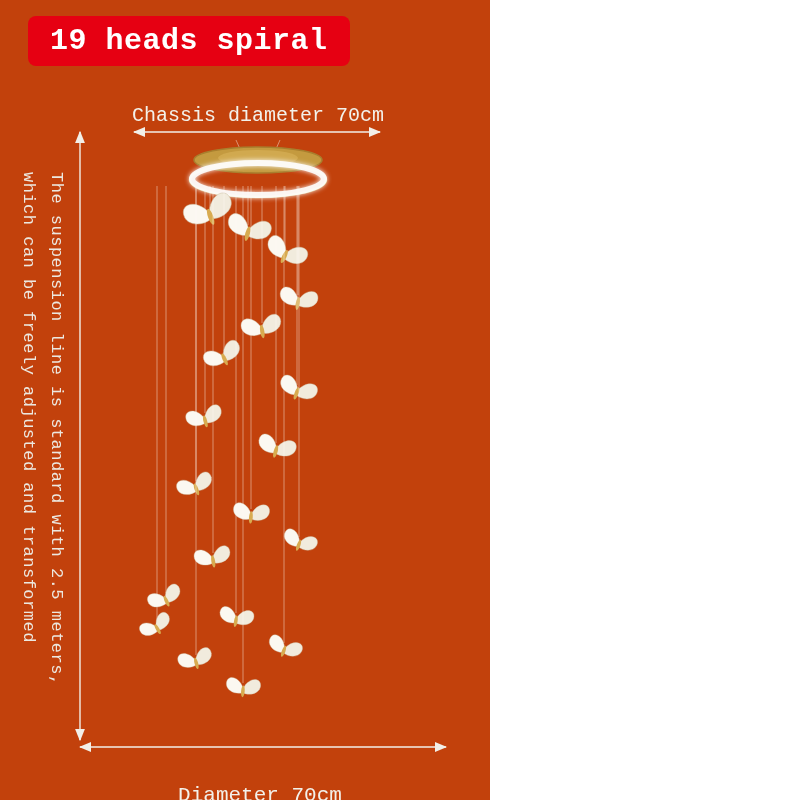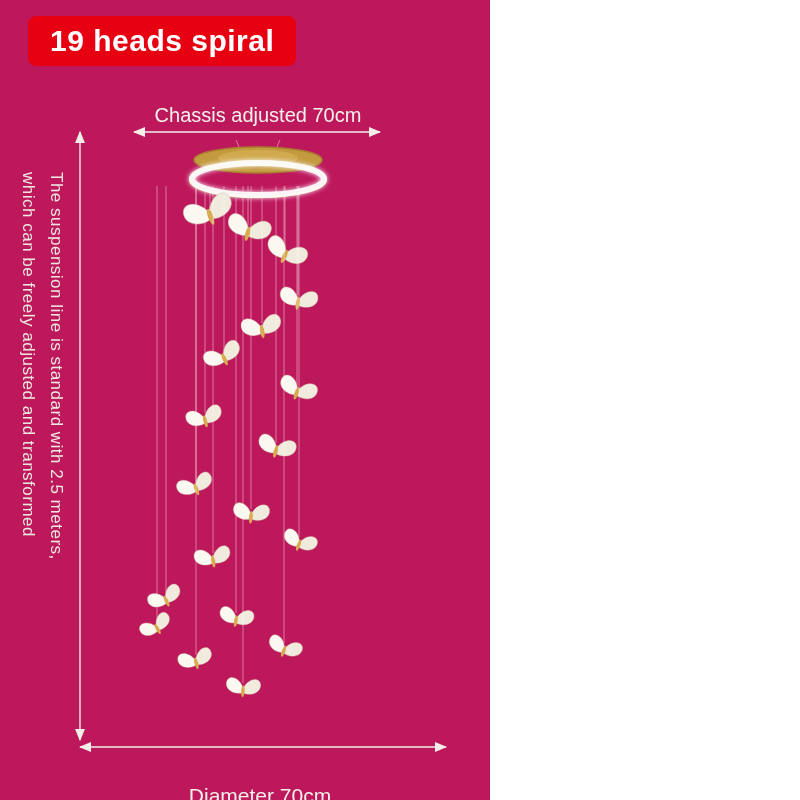--- a/index.html
+++ b/index.html
@@ -1,19 +1,19 @@
 <!DOCTYPE html>
 <html><head>
 <meta charset="utf-8">
 <style>
   html,body{margin:0;padding:0;background:#555;}
   .stage{
     position:relative;width:800px;height:800px;overflow:hidden;
-    background:#be185d;
-    font-family:Liberation Sans, sans-serif;
+    background:#c2410c;
+    font-family:Liberation Mono, monospace;
   }
   .right-panel{
     position:absolute;left:490px;top:0;width:310px;height:800px;
     background:#ffffff;
   }
   .badge{
     position:absolute;left:28px;top:16px;
     background:#e60012;color:#ffffff;
     font-size:30px;font-weight:bold;
     padding:8px 22px;border-radius:8px;
@@ -111,21 +111,21 @@
         <use href="#bfly" transform="translate(284,650) rotate(20) scale(0.9)"></use>
         <line x1="196" y1="186" x2="196" y2="655" class="string"></line>
         <use href="#bfly" transform="translate(196,662) rotate(-15) scale(0.9)"></use>
         <line x1="243" y1="186" x2="243" y2="683" class="string"></line>
         <use href="#bfly" transform="translate(243,690) rotate(5) scale(0.9)"></use>
       </g>
   </svg>
 
   <div class="badge">19 heads spiral</div>
 
-  <div class="dim-label top">Chassis adjusted 70cm</div>
+  <div class="dim-label top">Chassis diameter 70cm</div>
   <div class="dim-label bottom">Diameter 70cm</div>
 
   <div class="side-note">
     <div>The suspension line is standard with 2.5 meters,</div>
     <div>which can be freely adjusted and transformed</div>
   </div>
 
   <div class="right-panel">
     
     

